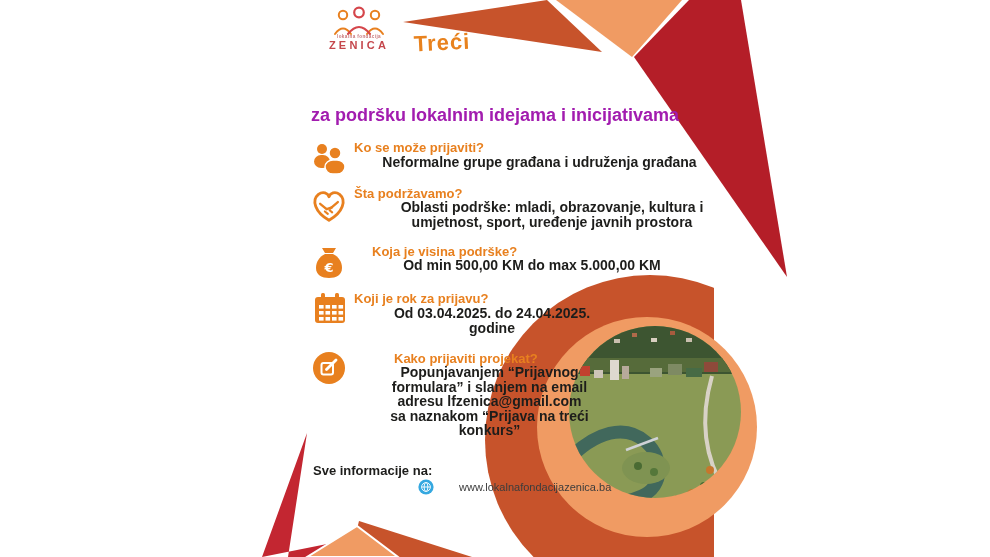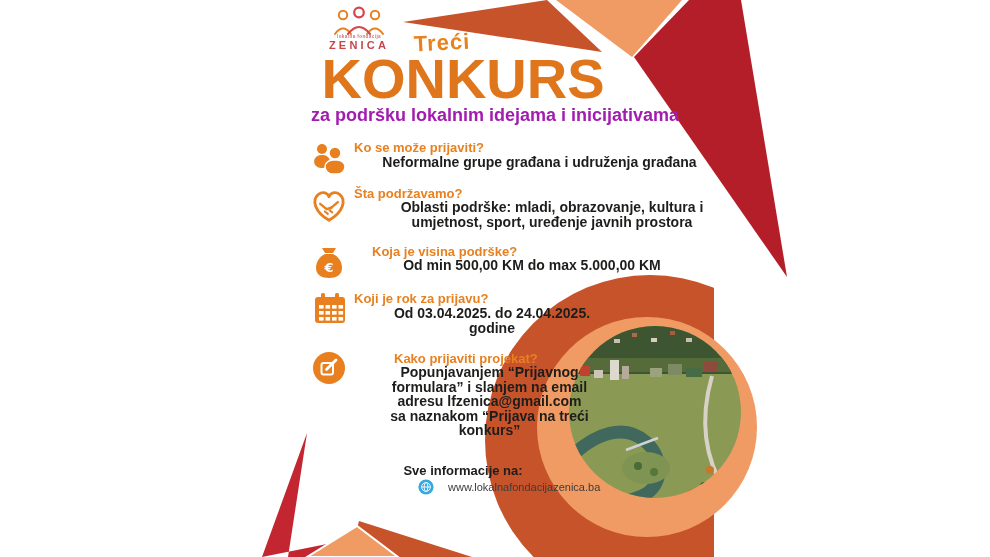--- a/index.html
+++ b/index.html
@@ -29,23 +29,23 @@
   .i1{left:301px;top:141px;} .h1{left:344px;top:140px;} .b1{left:357px;top:155px;width:345px;}
   .i2{left:299px;top:186px;} .h2{left:344px;top:186px;} .b2{left:357px;top:200px;width:370px;}
   .i3{left:302px;top:245px;} .h3{left:344px;top:244px;padding-left:18px;} .b3{left:357px;top:258px;width:330px;}
   .i4{left:304px;top:292px;} .h4{left:344px;top:291px;} .b4{left:357px;top:306px;width:250px;}
   .i5{left:302px;top:351px;} .h5{left:344px;top:351px;padding-left:40px;} .b5{left:357px;top:365px;width:245px;}
 
   .tagline{position:absolute;left:340px;top:433px;width:180px;text-align:center;
       font:700 italic 21px "DejaVu Serif",serif;color:#E8821E;letter-spacing:1px;}
 
   
-  .footer-h{position:absolute;left:303px;top:463px;width:300px;text-align:center;
+  .footer-h{position:absolute;left:303px;top:463px;width:300px;
       font:700 13px "Liberation Sans",sans-serif;color:#1d1d1b;}
-  .contact{position:absolute;display:flex;align-items:center;gap:14px;}
+  .contact{position:absolute;display:flex;align-items:center;gap:25px;}
   .c1{left:408px;top:479px;} .c2{left:408px;top:506px;} .c3{left:410px;top:533px;}
   .contact-label{font:400 11px "Liberation Sans",sans-serif;color:#3c3c3c;}
 </style>
 </head>
 <body>
 
 <div class="canvas">
 
   <svg class="deco" viewBox="0 0 990 557" aria-hidden="true">
     <defs>
@@ -118,21 +118,20 @@
       <circle cx="43" cy="9" r="4.2" fill="none" stroke="#E8801F" stroke-width="2"></circle>
       <path d="M35 28 Q43 17 51 28" fill="none" stroke="#E8801F" stroke-width="2" stroke-linecap="round"></path>
       <circle cx="27" cy="6.5" r="4.8" fill="none" stroke="#D5464B" stroke-width="2.2"></circle>
       <path d="M16 28 Q27 14 38 28" fill="none" stroke="#D5464B" stroke-width="2.2" stroke-linecap="round"></path>
     </svg>
     <div class="logo-small">lokalna fondacija</div>
     <div class="logo-name">ZENICA</div>
   </div>
 
   <div class="title-script">Treći</div>
-  <div class="title-main">KONKURS</div>
   <div class="subtitle">za podršku lokalnim idejama i inicijativama</div>
 
   <svg class="sec-icon i1" width="36" height="33" viewBox="0 0 36 33">
     <circle cx="11" cy="8" r="5" fill="#E8801F"></circle>
     <rect x="3" y="14" width="16" height="13" rx="7" fill="#E8801F"></rect>
     <circle cx="24" cy="12" r="6" fill="#E8801F" stroke="#fff" stroke-width="1.5"></circle>
     <rect x="14" y="19" width="20" height="14" rx="8" fill="#E8801F" stroke="#fff" stroke-width="1.5"></rect>
   </svg>
   <div class="sec-h h1">Ko se može prijaviti?</div>
   <div class="sec-b b1">Neformalne grupe građana i udruženja građana</div>

